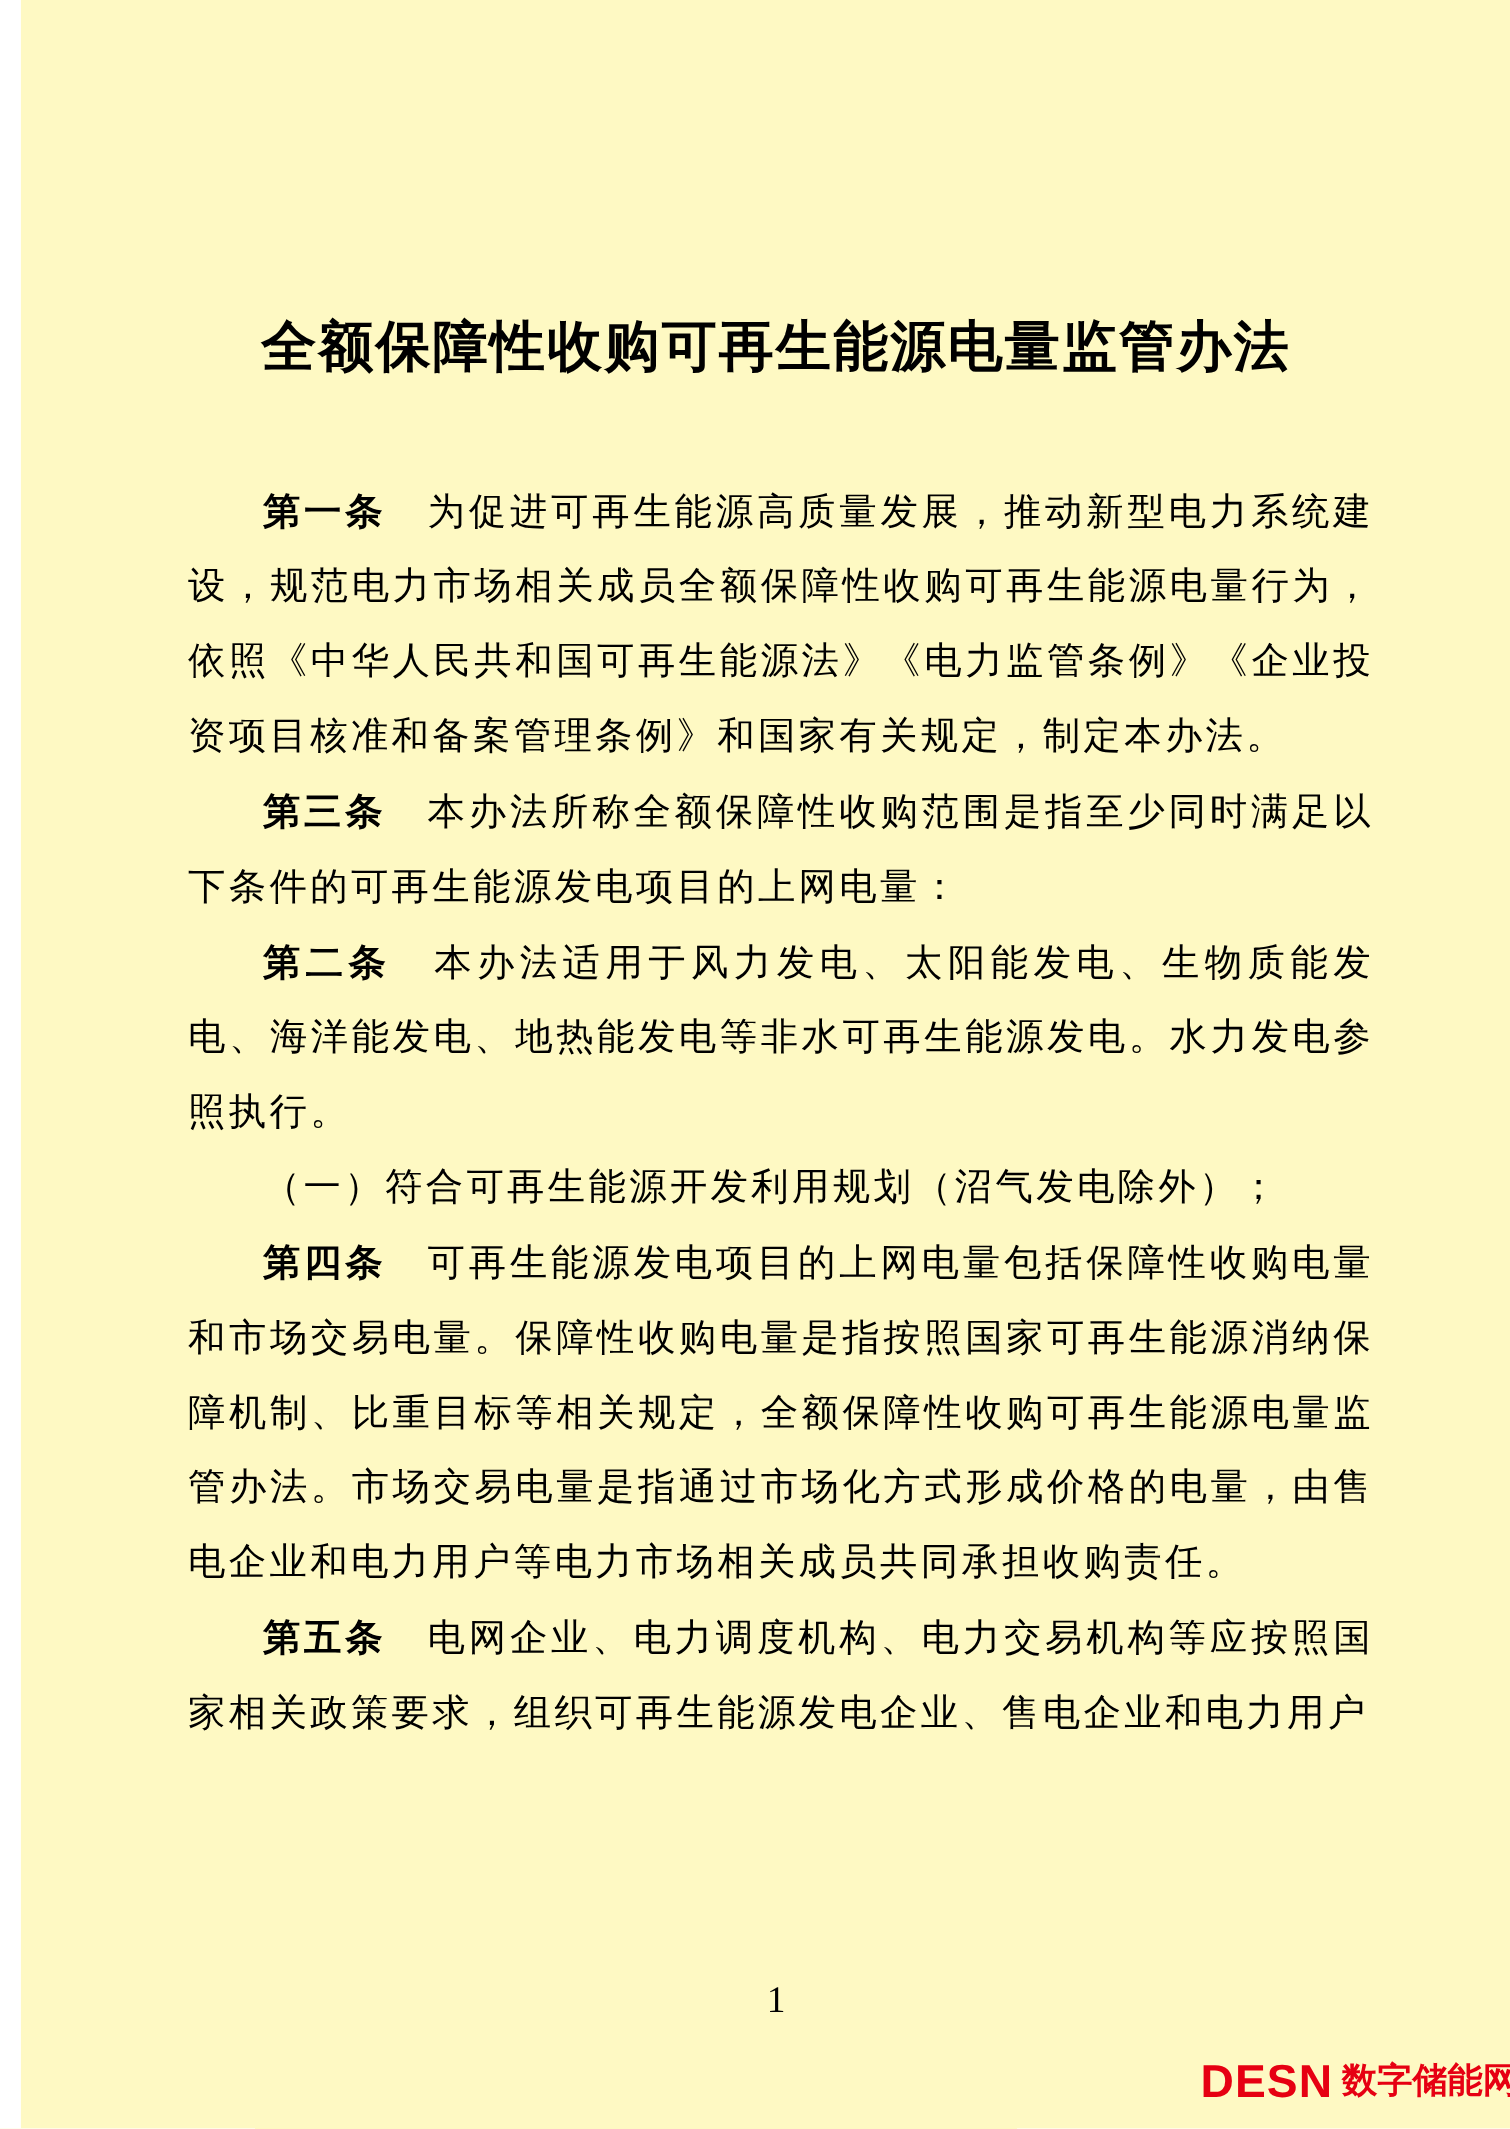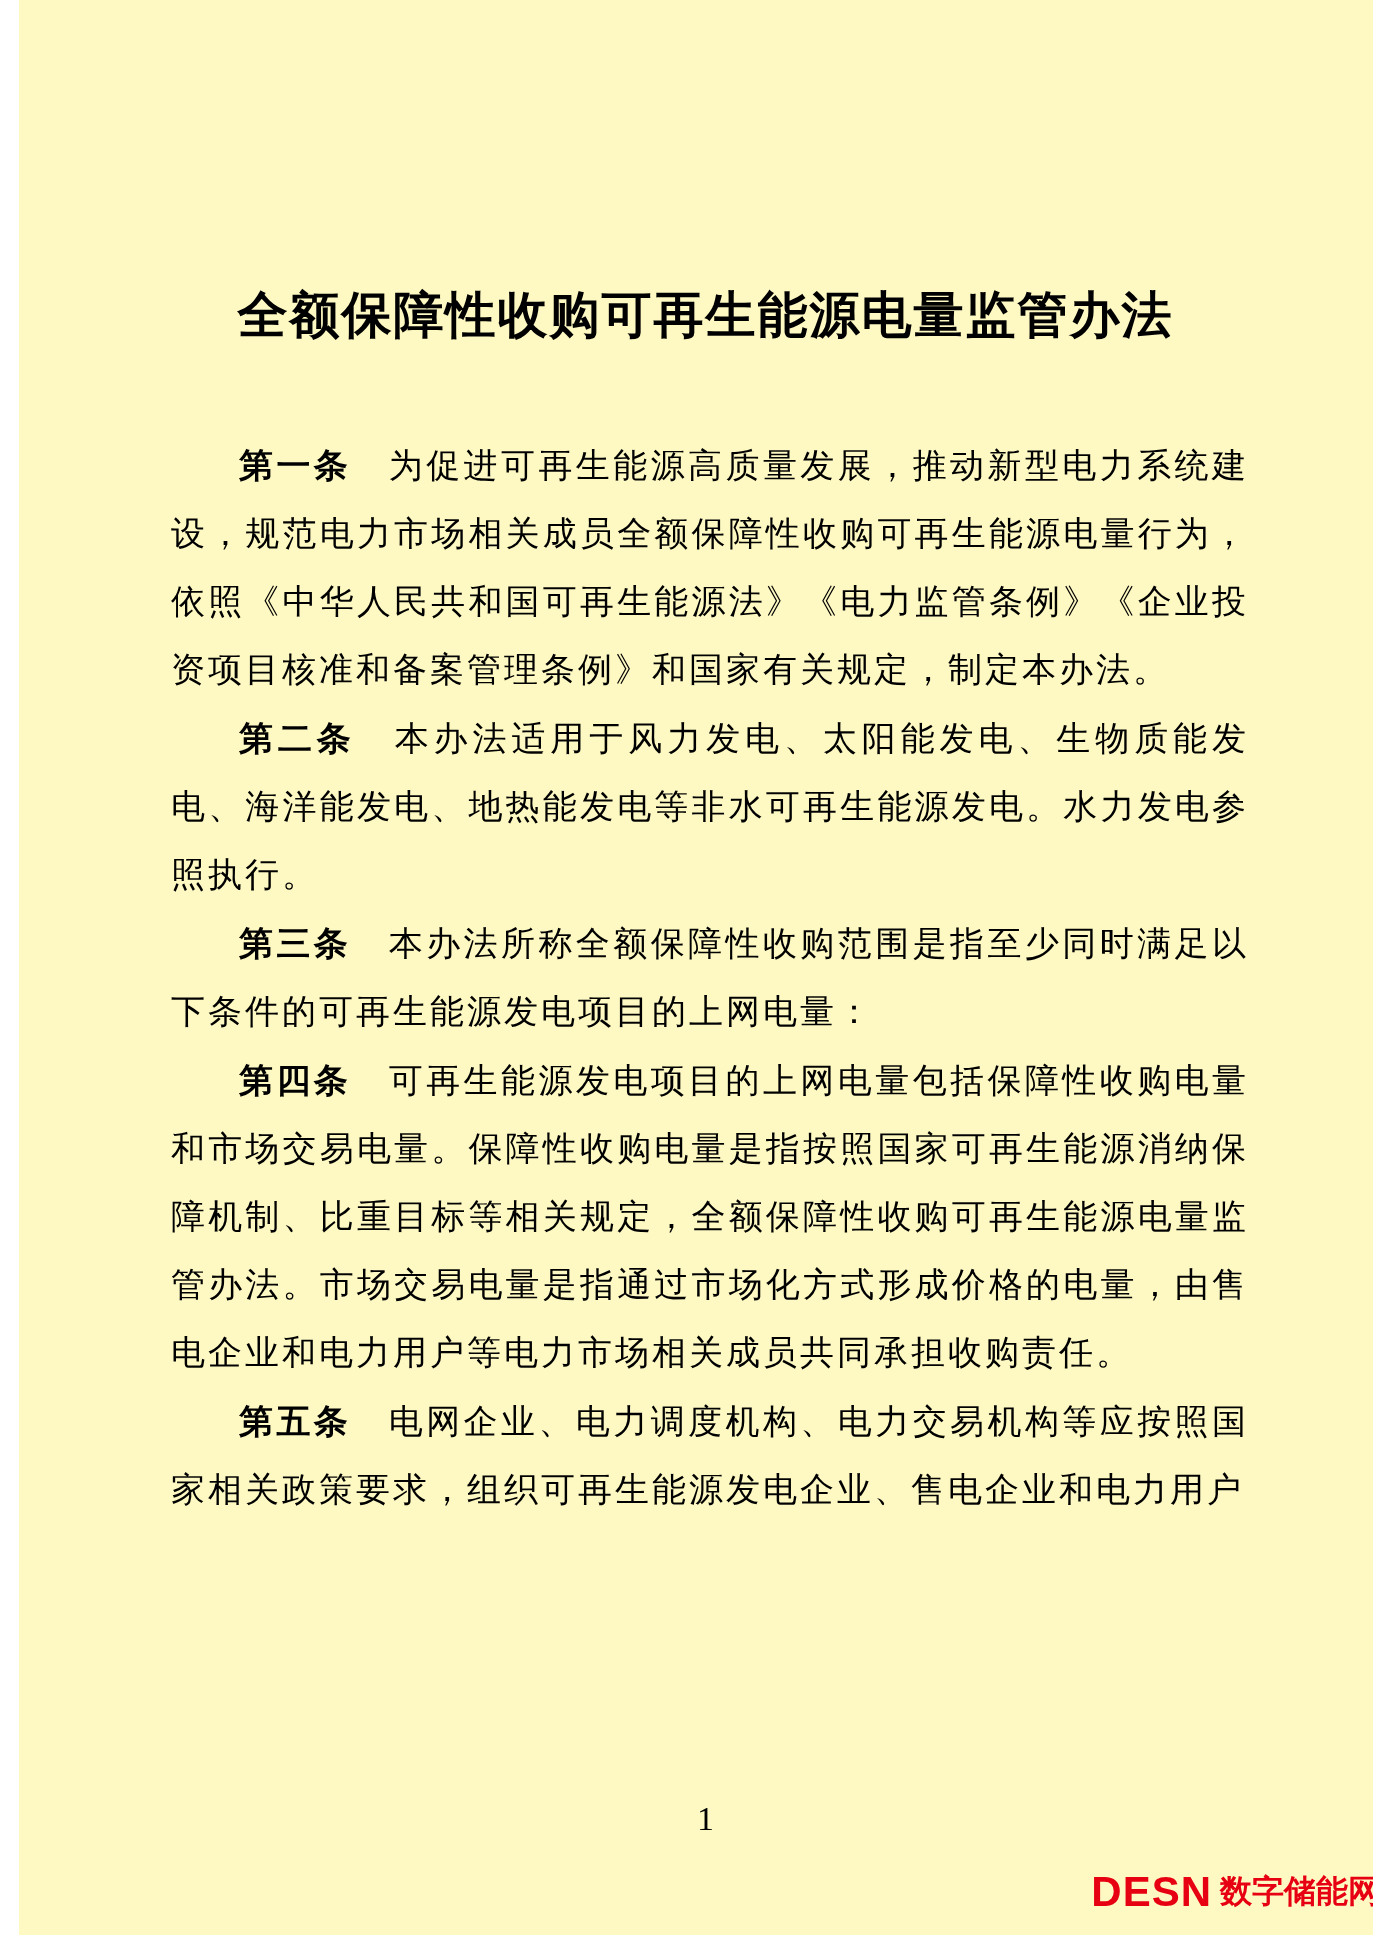--- a/index.html
+++ b/index.html
@@ -83,24 +83,25 @@
 <body>
 
 <div class="page">
 
   <h1 class="doc-title">全额保障性收购可再生能源电量监管办法</h1>
 
   <div class="body-text">
 
     <p class="para"><b class="article-label">第一条　</b><span>为促进可再生能源高质量发展，推动新型电力系统建设，规范电力市场相关成员全额保障性收购可再生能源电量行为，依照《中华人民共和国可再生能源法》《电力监管条例》《企业投资项目核准和备案管理条例》和国家有关规定，制定本办法。</span></p>
 
+    <p class="para"><b class="article-label">第三条　</b><span>本办法所称全额保障性收购范围是指至少同时满足以下条件的可再生能源发电项目的上网电量：</span></p>
+
     <p class="para"><b class="article-label">第二条　</b><span>本办法适用于风力发电、太阳能发电、生物质能发电、海洋能发电、地热能发电等非水可再生能源发电。水力发电参照执行。</span></p>
 
-    <p class="para"><b class="article-label">第三条　</b><span>本办法所称全额保障性收购范围是指至少同时满足以下条件的可再生能源发电项目的上网电量：</span></p>
-
+    <p class="para"><span>（一）符合可再生能源开发利用规划（沼气发电除外）；</span></p>
 
 
 
     <p class="para"><b class="article-label">第四条　</b><span>可再生能源发电项目的上网电量包括保障性收购电量和市场交易电量。保障性收购电量是指按照国家可再生能源消纳保障机制、比重目标等相关规定，全额保障性收购可再生能源电量监管办法。市场交易电量是指通过市场化方式形成价格的电量，由售电企业和电力用户等电力市场相关成员共同承担收购责任。</span></p>
 
     <p class="para"><b class="article-label">第五条　</b><span>电网企业、电力调度机构、电力交易机构等应按照国家相关政策要求，组织可再生能源发电企业、售电企业和电力用户</span></p>
 
   </div>
 
   <div class="page-number">1</div>

